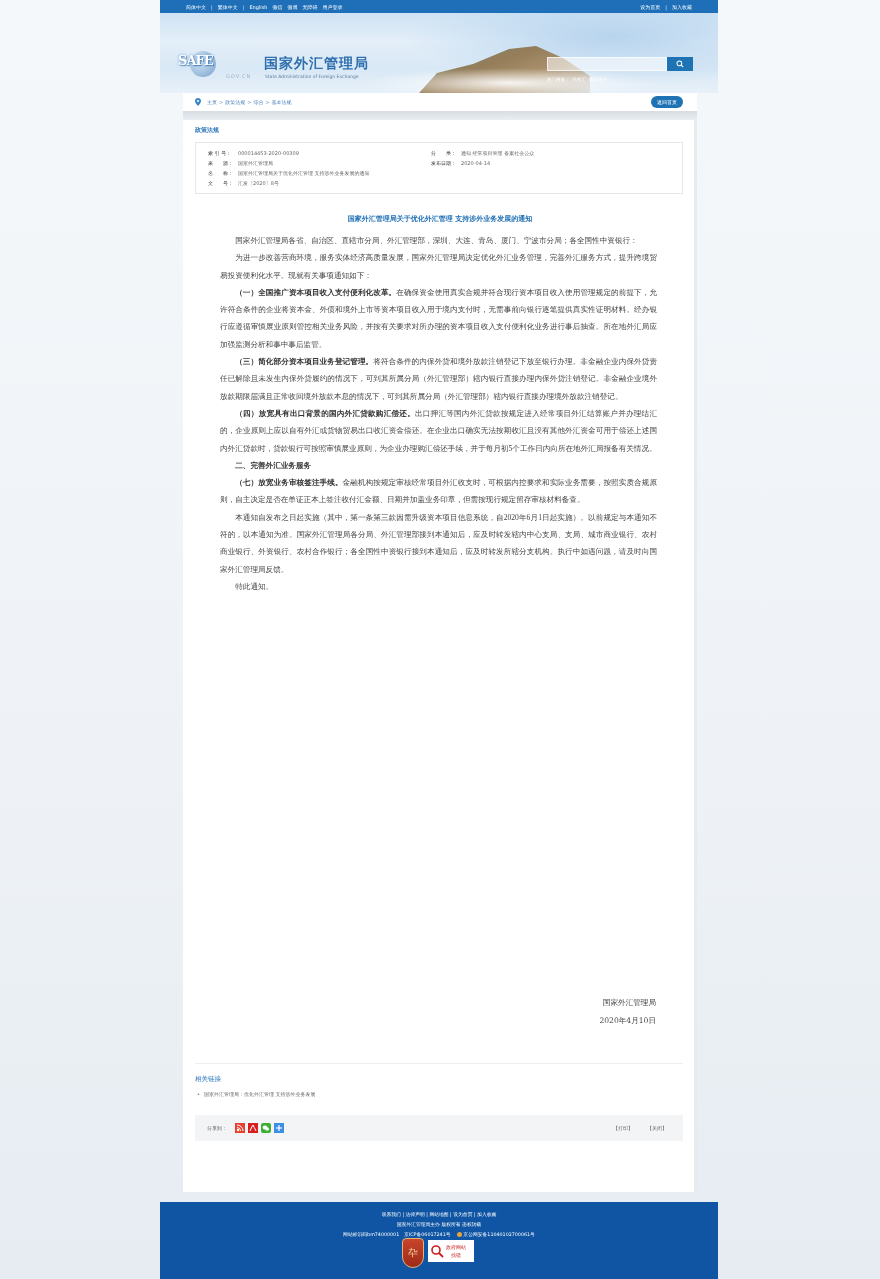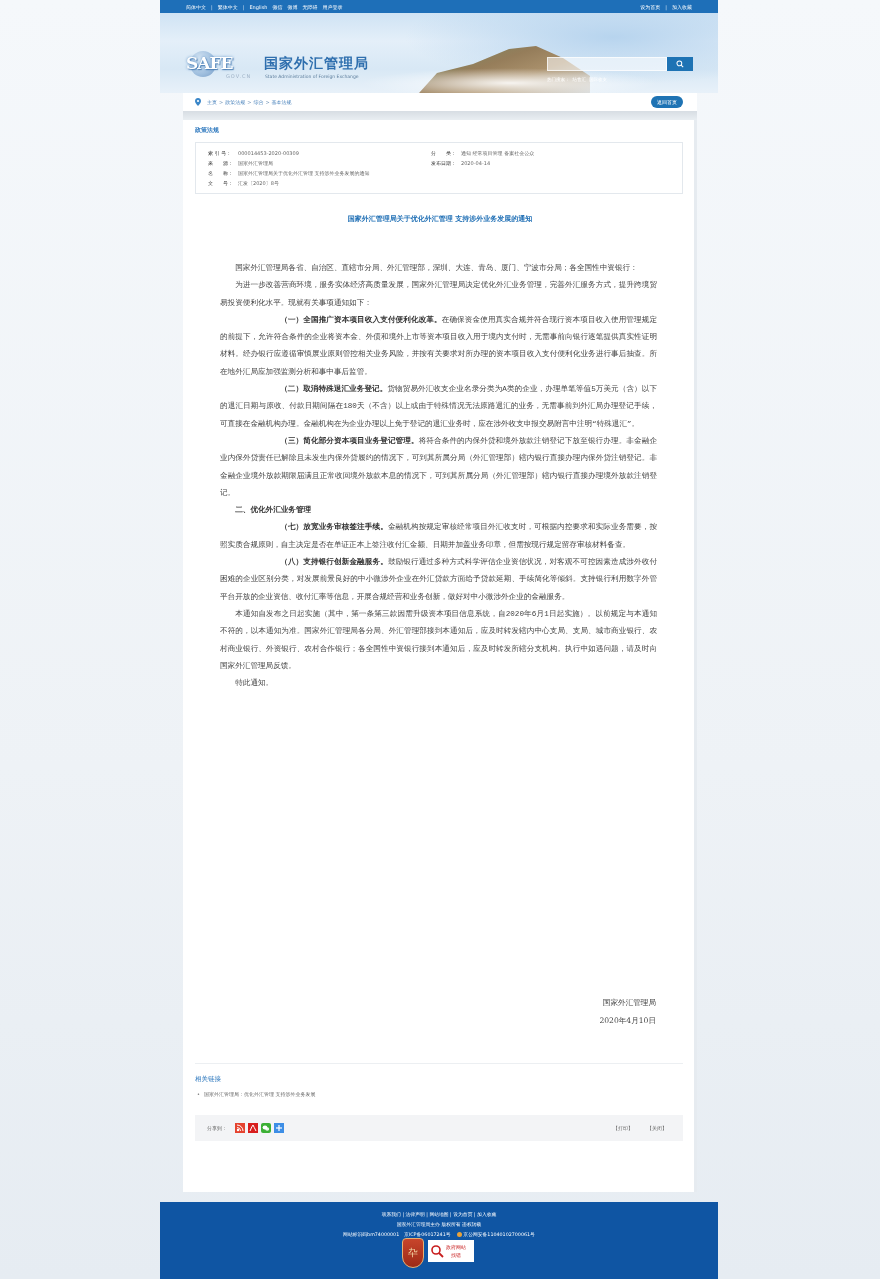--- a/index.html
+++ b/index.html
@@ -38,22 +38,22 @@
     position: absolute; left: 250px; top: 30px; width: 180px; height: 60px;
     background: linear-gradient(160deg, #5b7a4a 0%, #8b6b3f 40%, #a38254 60%, rgba(220,230,240,0.6) 100%);
     clip-path: polygon(0% 100%, 15% 50%, 35% 35%, 55% 10%, 70% 5%, 85% 25%, 100% 55%, 100% 100%);
     opacity: 0.85;
   }
   .banner .mist {
     position: absolute; left: 200px; top: 55px; width: 300px; height: 30px;
     background: radial-gradient(ellipse at center, rgba(255,255,255,0.9) 0%, rgba(255,255,255,0) 70%);
   }
   .logo {
-    position: absolute; left: 26px; top: 40px; font-family: "DejaVu Serif", serif;
-    font-size: 17px; font-weight: bold; color: #fff; letter-spacing: -1px;
+    position: absolute; left: 18px; top: 40px; font-family: "DejaVu Serif", serif;
+    font-size: 13px; font-weight: bold; color: #fff; letter-spacing: -1px;
     text-shadow: 0 0 3px #5b8fc4, 1px 1px 1px #4a7bb0;
   }
   .logo-globe {
     position: absolute; left: 30px; top: 38px; width: 26px; height: 26px; border-radius: 50%;
     background: radial-gradient(circle at 35% 35%, #d9e7f4 0%, #8fb3d8 60%, #5d87b7 100%);
     opacity: 0.8;
   }
   .logo-sub {
     position: absolute; left: 66px; top: 60px; font-size: 5px; color: #9fb2c6; letter-spacing: 1px;
   }
@@ -112,26 +112,26 @@
   .meta-row { position: absolute; font-size: 5px; color: #555; display: flex; }
   .meta-row .k { color: #333; width: 30px; }
   .meta-row .v { color: #666; }
 
   .doc-title {
     position: absolute; left: 0; width: 514px; top: 94px; text-align: center;
     font-size: 7px; font-weight: bold; color: #1f6fb5;
   }
 
   .body-text {
-    position: absolute; left: 37px; top: 140px; width: 437px;
-    font-family: Liberation Mono, monospace; font-size: 7.6px; line-height: 17.3px; color: #444;
+    position: absolute; left: 37px; top: 112px; width: 437px;
+    font-family: Liberation Serif, serif; font-size: 7.6px; line-height: 17.3px; color: #444;
   }
   .body-text p { text-indent: 2em; text-align: justify; margin: 0; }
   .body-text .h { font-weight: bold; color: #333; }
-  .body-text b { color: #333; margin-left: 45px; }
+  .body-text b { color: #333; }
 
   .sign {
     position: absolute; right: 38px; font-family: "DejaVu Serif", serif;
     font-size: 7.6px; color: #444; text-align: right;
   }
 
   .divider {
     position: absolute; left: 12px; top: 943px; width: 488px; height: 1px; background: #eceff2;
   }
   .related-title {
@@ -271,25 +271,24 @@
       <span class="v">汇发〔2020〕8号</span>
     </div>
   </div>
 
   <div class="doc-title">国家外汇管理局关于优化外汇管理 支持涉外业务发展的通知</div>
 
   <div class="body-text">
     <p>国家外汇管理局各省、自治区、直辖市分局、外汇管理部，深圳、大连、青岛、厦门、宁波市分局；各全国性中资银行：</p>
     <p>为进一步改善营商环境，服务实体经济高质量发展，国家外汇管理局决定优化外汇业务管理，完善外汇服务方式，提升跨境贸易投资便利化水平。现就有关事项通知如下：</p>
     <p><b>（一）全国推广资本项目收入支付便利化改革。</b><span>在确保资金使用真实合规并符合现行资本项目收入使用管理规定的前提下，允许符合条件的企业将资本金、外债和境外上市等资本项目收入用于境内支付时，无需事前向银行逐笔提供真实性证明材料。经办银行应遵循审慎展业原则管控相关业务风险，并按有关要求对所办理的资本项目收入支付便利化业务进行事后抽查。所在地外汇局应加强监测分析和事中事后监管。</span></p>
-    <p><b>（二）取消特殊退汇业务登记。</b><span>货物贸易外汇收支企业名录分类为A类的企业，办理单笔等值5万美元（含）以下的退汇日期与原收、付款日期间隔在180天（不含）以上或由于特殊情况无法原路退汇的业务，无需事前到外汇局办理登记手续，可直接在金融机构办理。金融机构在为企业办理以上免于登记的退汇业务时，应在涉外收支申报交易附言中注明“特殊退汇”。</span></p>
     <p><b>（三）简化部分资本项目业务登记管理。</b><span>将符合条件的内保外贷和境外放款注销登记下放至银行办理。非金融企业内保外贷责任已解除且未发生内保外贷履约的情况下，可到其所属分局（外汇管理部）辖内银行直接办理内保外贷注销登记。非金融企业境外放款期限届满且正常收回境外放款本息的情况下，可到其所属分局（外汇管理部）辖内银行直接办理境外放款注销登记。</span></p>
-    <p class="h">二、优化外汇业务管理</p>
+    <p><b>（四）放宽具有出口背景的国内外汇贷款购汇偿还。</b><span>出口押汇等国内外汇贷款按规定进入经常项目外汇结算账户并办理结汇的，企业原则上应以自有外汇或货物贸易出口收汇资金偿还。在企业出口确实无法按期收汇且没有其他外汇资金可用于偿还上述国内外汇贷款时，贷款银行可按照审慎展业原则，为企业办理购汇偿还手续，并于每月初5个工作日内向所在地外汇局报备有关情况。</span></p>
+    <p class="h">二、完善外汇业务服务</p>
     <p><b>（七）放宽业务审核签注手续。</b><span>金融机构按规定审核经常项目外汇收支时，可根据内控要求和实际业务需要，按照实质合规原则，自主决定是否在单证正本上签注收付汇金额、日期并加盖业务印章，但需按现行规定留存审核材料备查。</span></p>
-    <p><b>（八）支持银行创新金融服务。</b><span>鼓励银行通过多种方式科学评估企业资信状况，对客观不可控因素造成涉外收付困难的企业区别分类，对发展前景良好的中小微涉外企业在外汇贷款方面给予贷款延期、手续简化等倾斜。支持银行利用数字外管平台开放的企业资信、收付汇率等信息，开展合规经营和业务创新，做好对中小微涉外企业的金融服务。</span></p>
     <p>本通知自发布之日起实施（其中，第一条第三款因需升级资本项目信息系统，自2020年6月1日起实施）。以前规定与本通知不符的，以本通知为准。国家外汇管理局各分局、外汇管理部接到本通知后，应及时转发辖内中心支局、支局、城市商业银行、农村商业银行、外资银行、农村合作银行；各全国性中资银行接到本通知后，应及时转发所辖分支机构。执行中如遇问题，请及时向国家外汇管理局反馈。</p>
     <p>特此通知。</p>
   </div>
 
   <div class="sign" style="top:878px;">国家外汇管理局</div>
   <div class="sign" style="top:896px;">2020年4月10日</div>
 
   <div class="divider"></div>
 
   <div class="related-title">相关链接</div>

